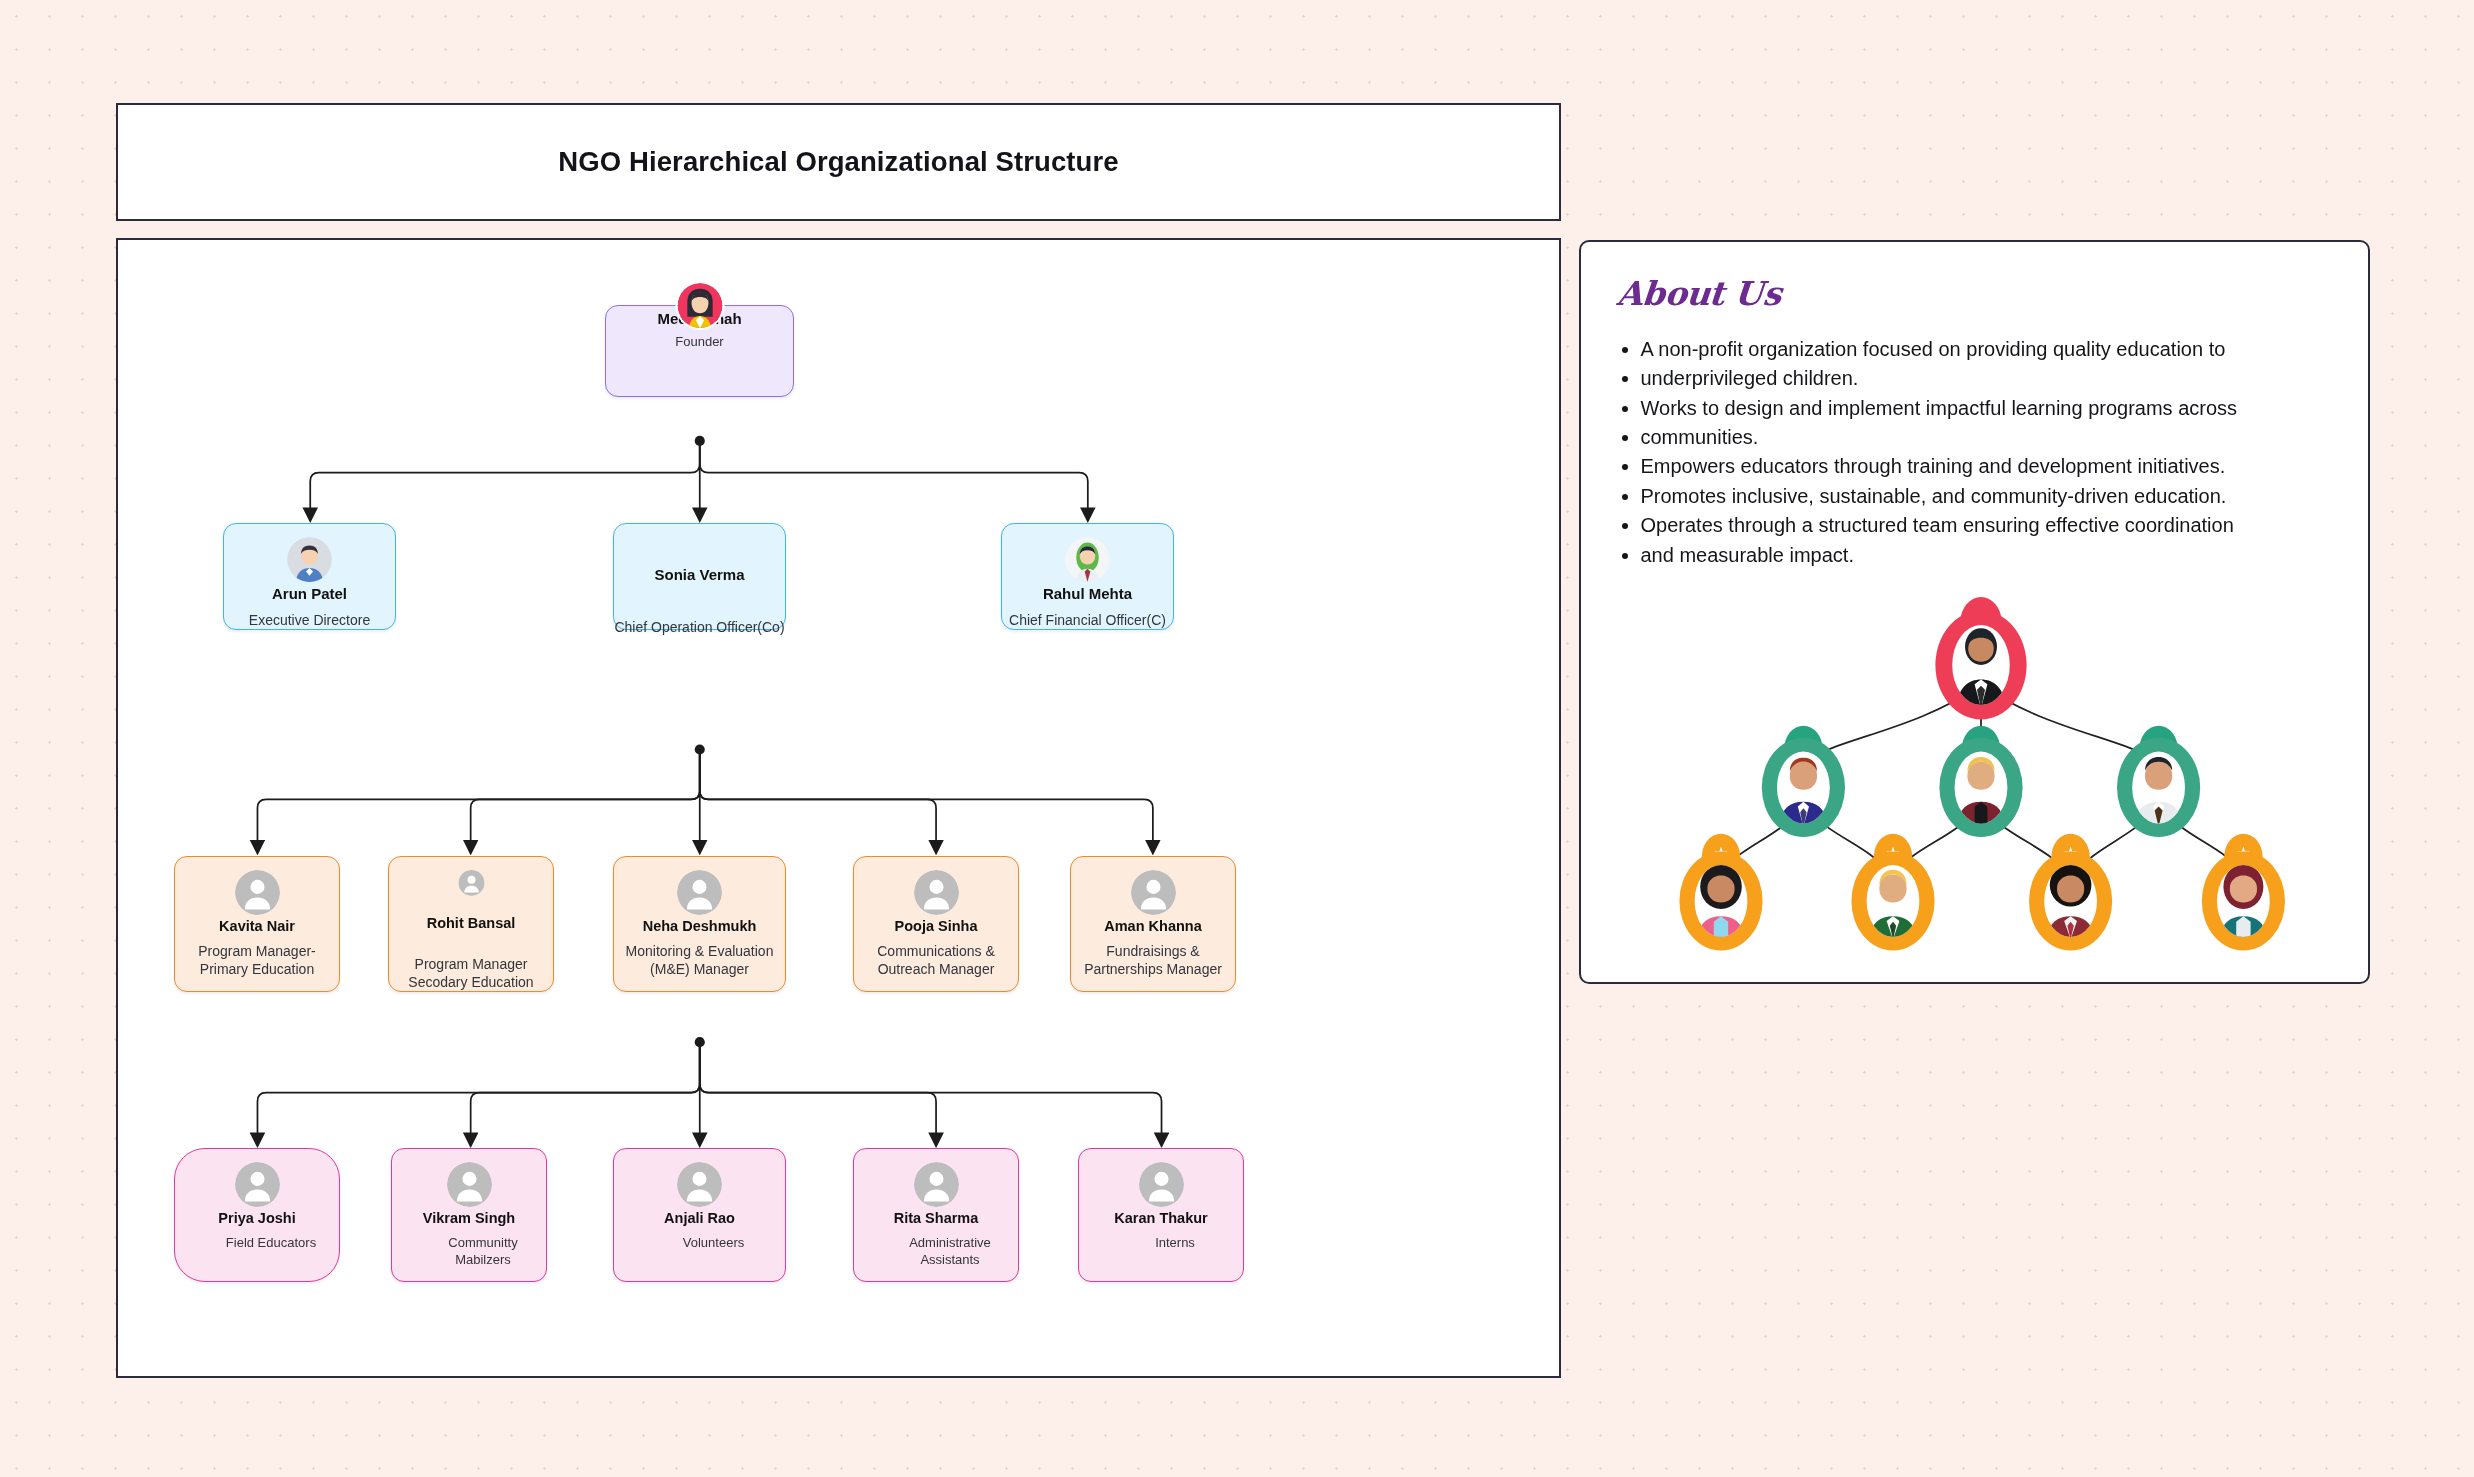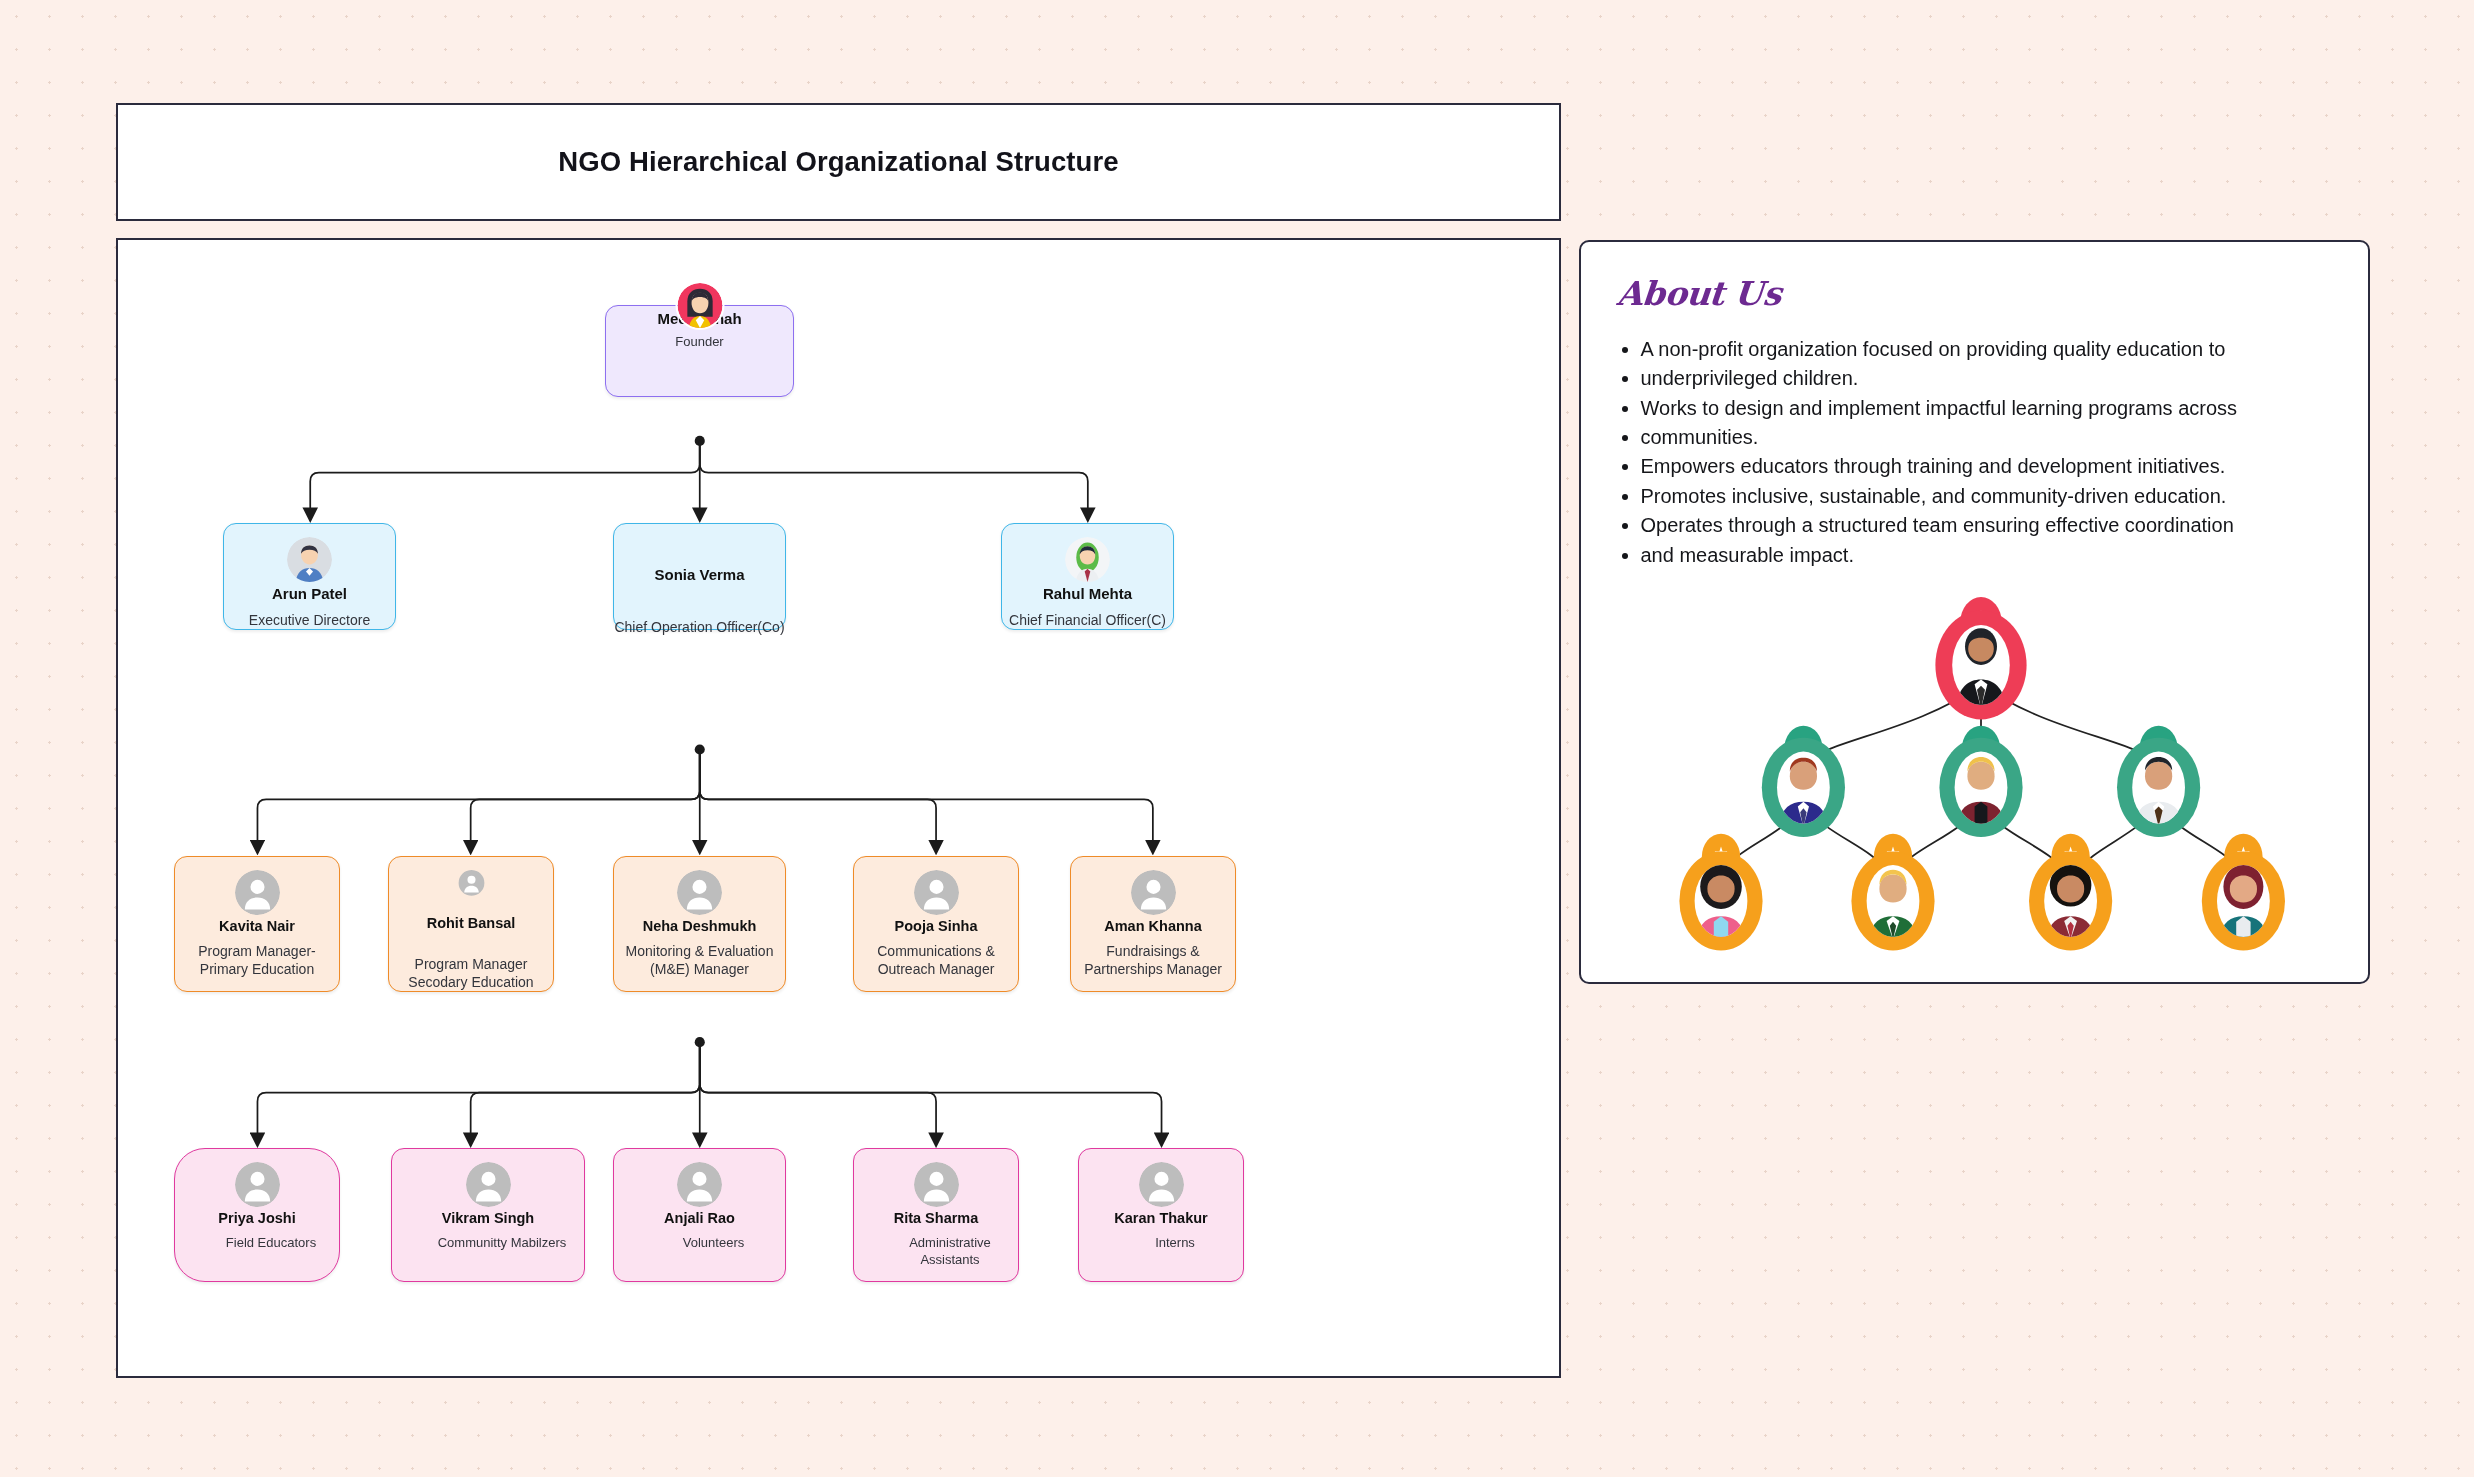--- a/index.html
+++ b/index.html
@@ -252,21 +252,21 @@
       <svg viewBox="0 0 64 64" width="100%" height="100%">
         <circle cx="32" cy="32" r="32" fill="#bdbdbd"></circle>
         <circle cx="32" cy="24" r="10" fill="#ffffff"></circle>
         <path d="M14 56c0-11 8-17 18-17s18 6 18 17z" fill="#ffffff"></path>
       </svg>
     </span>
     <span class="nm">Priya Joshi</span>
     <span class="rl">Field Educators</span>
   </div>
 
-  <div class="node lvl4" style="left:273px;top:908px;width:194px;height:134px;">
+  <div class="node lvl4" style="left:273px;top:908px;width:156px;height:134px;">
     <span class="av inner">
       <svg viewBox="0 0 64 64" width="100%" height="100%">
         <circle cx="32" cy="32" r="32" fill="#bdbdbd"></circle>
         <circle cx="32" cy="24" r="10" fill="#ffffff"></circle>
         <path d="M14 56c0-11 8-17 18-17s18 6 18 17z" fill="#ffffff"></path>
       </svg>
     </span>
     <span class="nm">Vikram Singh</span>
     <span class="rl">Communitty Mabilzers</span>
   </div>

